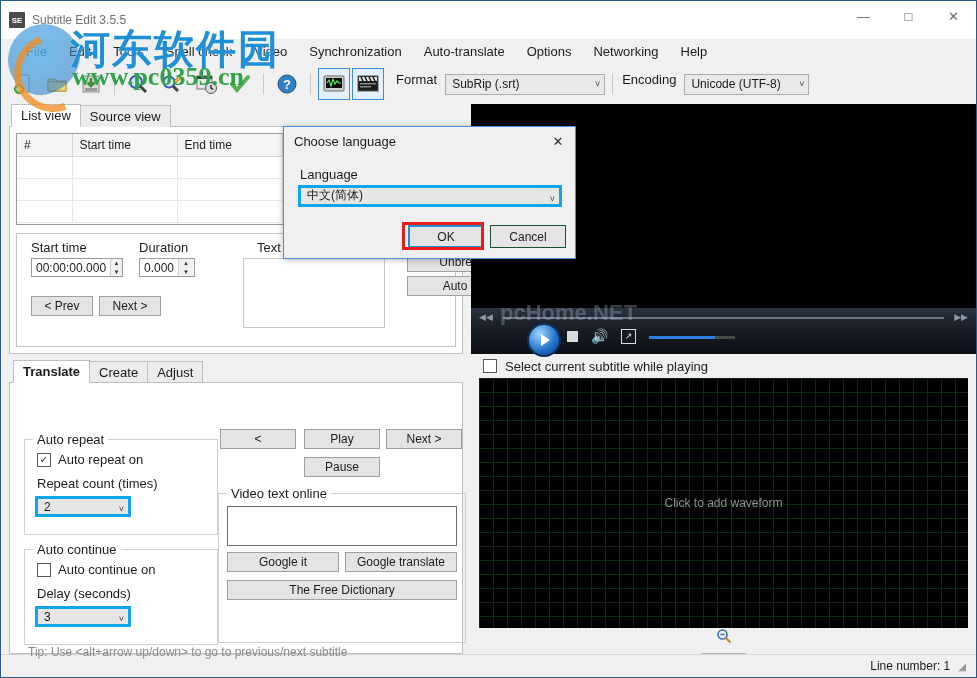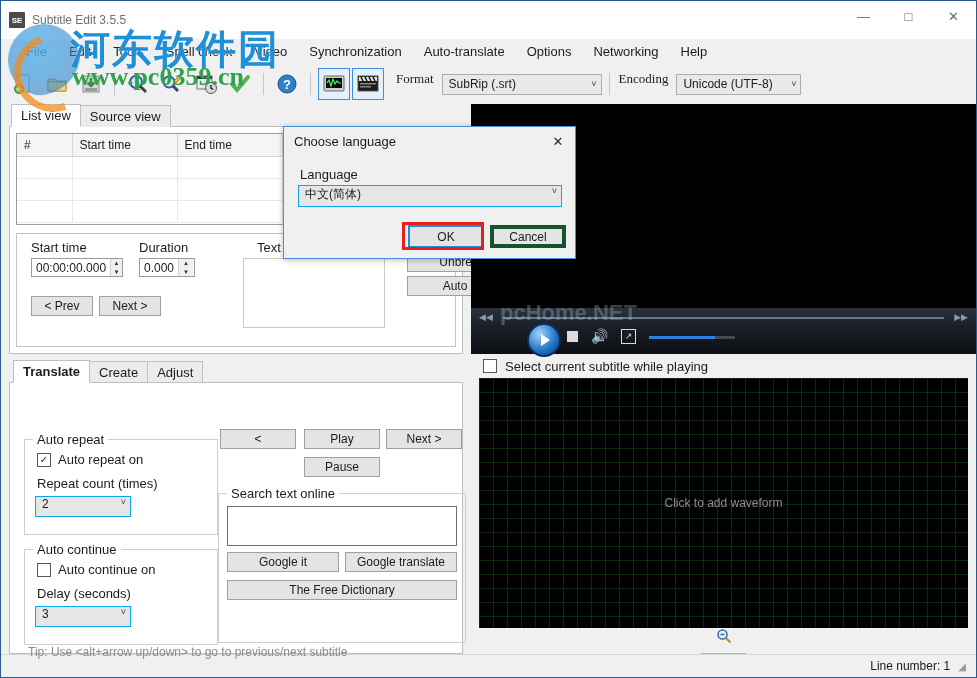--- a/index.html
+++ b/index.html
@@ -20,21 +20,21 @@
   .wincontrols{position:absolute;right:0;top:0;height:31px;display:flex;}
   .wc{width:45px;height:31px;display:flex;align-items:center;justify-content:center;color:#5a6b78;font-size:13px;}
   
   .menubar{height:25px;background:#f0f0f0;display:flex;align-items:center;padding-left:14px;flex:0 0 auto;}
   .menuitem{padding:3px 11px;font-size:13px;color:#1b1b1b;}
   
   .toolbar{height:40px;background:#f0f0f0;display:flex;align-items:center;padding-left:6px;flex:0 0 auto;gap:2px;}
   .tbtn{width:30px;height:30px;display:flex;align-items:center;justify-content:center;border:1px solid transparent;}
   .tbtn.sel{border:1px solid #3c8ce0;background:#e4f0fc;}
   .tsep{width:1px;height:22px;background:#c6c6c6;margin:0 5px;}
-  .fmtlbl{font-size:13px;margin:0 6px 10px 10px;font-family:Liberation Serif, serif;}
+  .fmtlbl{font-size:13px;margin:0 6px 10px 10px;}
   .combo{height:21px;border:1px solid #adadad;background:#e9e9e9;display:flex;align-items:center;
     padding:0 4px 0 6px;font-size:12px;box-sizing:border-box;justify-content:space-between;}
   .combo .cv{white-space:nowrap;overflow:hidden;}
   .chev{font-size:9px;color:#3a3a3a;margin-left:6px;}
   
   .main{flex:1 1 auto;display:flex;min-height:0;}
   .leftcol{width:470px;display:flex;flex-direction:column;flex:0 0 auto;}
   .rightcol{flex:1 1 auto;display:flex;flex-direction:column;background:#f0f0f0;}
   
   .tabstrip{height:22px;display:flex;align-items:flex-end;padding-left:10px;background:#f0f0f0;flex:0 0 auto;}
@@ -57,21 +57,21 @@
   .spinbtns{width:14px;display:flex;flex-direction:column;border-left:1px solid #d0d0d0;background:#f0f0f0;}
   .spinbtns div{flex:1;display:flex;align-items:center;justify-content:center;font-size:6px;color:#333;line-height:1;}
   .btn{border:1px solid #a0a0a0;background:#e4e4e4;font-size:12px;padding:2px 0;text-align:center;box-sizing:border-box;}
   .textarea{border:1px solid #c8c8c8;background:#fff;}
   
   .botleft{height:300px;flex:0 0 auto;display:flex;flex-direction:column;}
   .group{border:1px solid #cfcfcf;position:relative;margin-top:8px;}
   .group>.gt{position:absolute;top:-8px;left:8px;background:#fff;padding:0 4px;font-size:13px;}
   .chk{width:12px;height:12px;border:1px solid #585858;background:#fff;display:inline-flex;
     align-items:center;justify-content:center;font-size:10px;line-height:1;color:#1b1b1b;}
-  .sel-combo{height:21px;border:1px solid #0ea5e9;background:#e6e6e6;display:flex;align-items:flex-start;
+  .sel-combo{height:21px;border:3px solid #0ea5e9;background:#e6e6e6;display:flex;align-items:flex-end;
     padding:0 4px 0 6px;font-size:12px;box-sizing:border-box;justify-content:space-between;}
   .tip{color:#8a8a8a;font-size:12px;}
   
   .videoarea{background:#000;position:relative;flex:0 0 auto;}
   .vbar{position:absolute;left:0;right:0;bottom:0;height:46px;
     background:linear-gradient(#2b3340,#1a1f28 40%,#0c0f14);}
   .seek{position:absolute;left:32px;right:32px;top:9px;height:2px;background:#6c7887;}
   .playbtn{width:30px;height:30px;border-radius:50%;
     background:radial-gradient(circle at 35% 30%,#9fd4ff,#1e6fc4 60%,#0c3f7d);
     border:2px solid #0b2f5c;display:flex;align-items:center;justify-content:center;}
@@ -85,21 +85,21 @@
   .wtool{height:26px;display:flex;align-items:center;gap:6px;padding:0 8px;background:#f0f0f0;flex-direction:column;}
   .zoomtxt{border:1px solid #b5b5b5;background:#fff;font-size:12px;padding:1px 6px;}
   .statusbar{height:22px;border-top:1px solid #d6d6d6;background:#f0f0f0;display:flex;align-items:center;
     justify-content:flex-end;padding-right:10px;font-size:12px;flex:0 0 auto;}
   
   .modal{position:absolute;left:283px;top:126px;width:293px;height:133px;background:#f0f0f0;
     border:1px solid #4a90d9;box-sizing:border-box;z-index:60;box-shadow:0 1px 6px rgba(0,0,0,.28);}
   .modal-tb{height:28px;display:flex;align-items:center;justify-content:space-between;padding:0 4px 0 10px;background:#f0f0f0;}
   .modal-title{font-size:13px;}
   .modal-x{width:26px;height:24px;display:flex;align-items:center;justify-content:center;color:#2b2b2b;font-size:13px;}
-  .dlgbtn{width:76px;height:23px;border:4px solid #14532d;background:#e4e4e4;font-size:12px;
+  .dlgbtn{width:76px;height:23px;border:1px solid #14532d;background:#e4e4e4;font-size:12px;
     display:flex;align-items:center;justify-content:center;box-sizing:border-box;}
   .dlgbtn.focus{border:2px solid #1e90d4;}
   .redbox{position:absolute;border:3px solid #ee1b1b;box-sizing:border-box;pointer-events:none;z-index:70;}
   
   .wm{position:absolute;z-index:90;pointer-events:none;}
   .wm-cn{font-family:"DejaVu Sans",sans-serif;font-weight:bold;font-size:40px;color:#1f8fd6;
     text-shadow:0 0 2px rgba(255,255,255,.7);letter-spacing:2px;}
   .wm-url{font-family:"Liberation Serif",serif;font-weight:bold;font-size:26px;color:#2fa24a;}
   .wm-logo{width:72px;height:72px;border-radius:50%;
     background:radial-gradient(circle at 40% 38%,rgba(90,180,235,.85),rgba(30,120,200,.55) 70%,rgba(30,120,200,0) 72%);}
@@ -338,21 +338,21 @@
           </div>
 
           <div class="tip" style="position:absolute;left:18px;top:262px;text-align:center;">Tip: Use &lt;alt+arrow up/down&gt; to go to previous/next subtitle</div>
 
           <div class="btn" style="position:absolute;left:210px;top:46px;width:76px;">&lt;</div>
           <div class="btn" style="position:absolute;left:294px;top:46px;width:76px;">Play</div>
           <div class="btn" style="position:absolute;left:376px;top:46px;width:76px;">Next &gt;</div>
           <div class="btn" style="position:absolute;left:294px;top:74px;width:76px;">Pause</div>
 
           <div class="group" style="position:absolute;left:208px;top:102px;width:246px;height:148px;">
-            <span class="gt">Search text online</span>
+            <span class="gt">Video text online</span>
             <div style="position:absolute;left:8px;top:12px;width:228px;height:38px;border:1px solid #6e6e6e;background:#fff;"></div>
             <div class="btn" style="position:absolute;left:8px;top:58px;width:112px;">Google it</div>
             <div class="btn" style="position:absolute;left:126px;top:58px;width:112px;">Google translate</div>
             <div class="btn" style="position:absolute;left:8px;top:86px;width:230px;">The Free Dictionary</div>
           </div>
         </div>
       </div>
     </div>
 
     <div class="rightcol">

